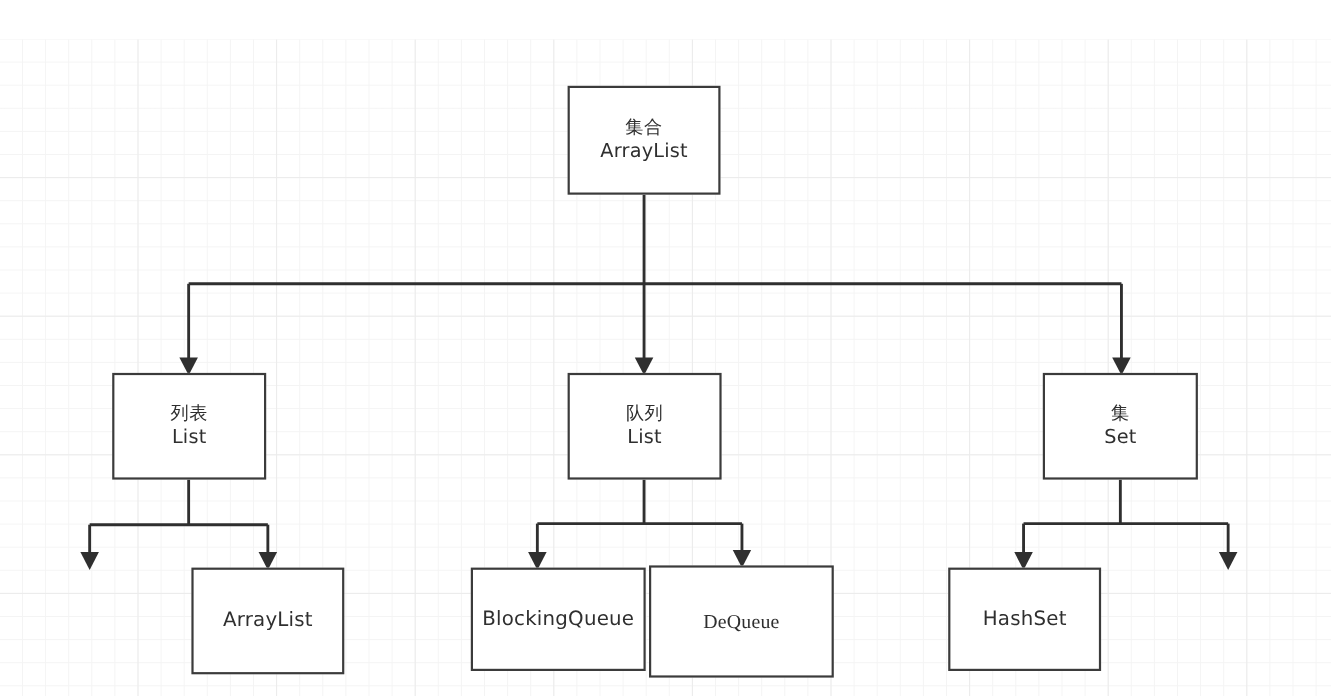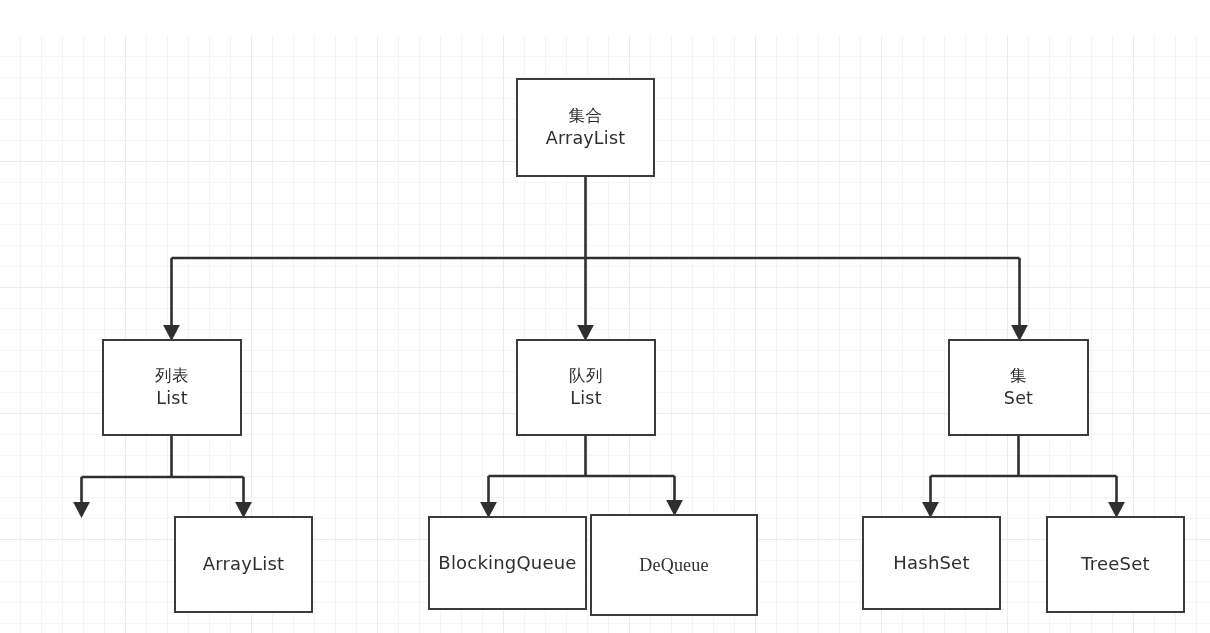--- a/index.html
+++ b/index.html
@@ -130,17 +130,14 @@
   </div>
 
   <div class="node leaf" style="left: 590px; top: 478px; width: 168px; height: 102px; font-family: Liberation Serif, serif;">
     <div class="en">DeQueue</div>
   </div>
 
   <div class="node leaf" style="left: 862px; top: 480px; width: 139px; height: 94px;">
     <div class="en">HashSet</div>
   </div>
 
-  <div class="node leaf" style="left: 1046px; top: 480px; width: 139px; height: 97px;">
-    <div class="en">TreeSet</div>
-  </div>
 
 </div>
 
 </body></html>

